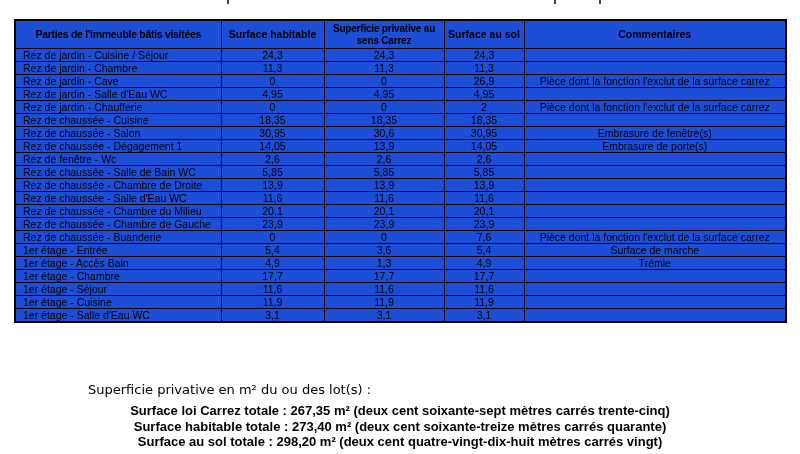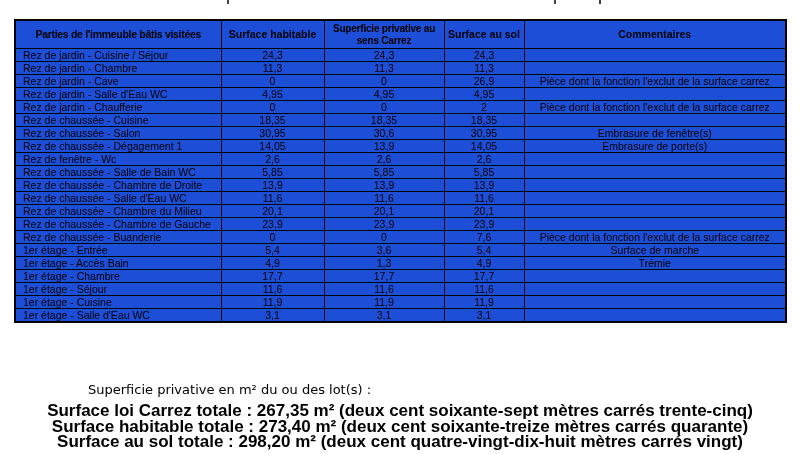--- a/index.html
+++ b/index.html
@@ -71,21 +71,21 @@
     font-family: "DejaVu Sans", sans-serif;
     margin-left: 44px;
   }
   .totals {
     position: absolute;
     left: 0; top: 403px;
     width: 800px;
     text-align: center;
     font-family: "Liberation Sans", sans-serif;
     font-weight: bold;
-    font-size: 17px;
+    font-size: 13px;
     line-height: 15.5px;
   }
   .totals div { white-space: nowrap; }
 </style>
 </head>
 <body>
 
 <div class="page">
 
   <span class="remnant r1"></span>

